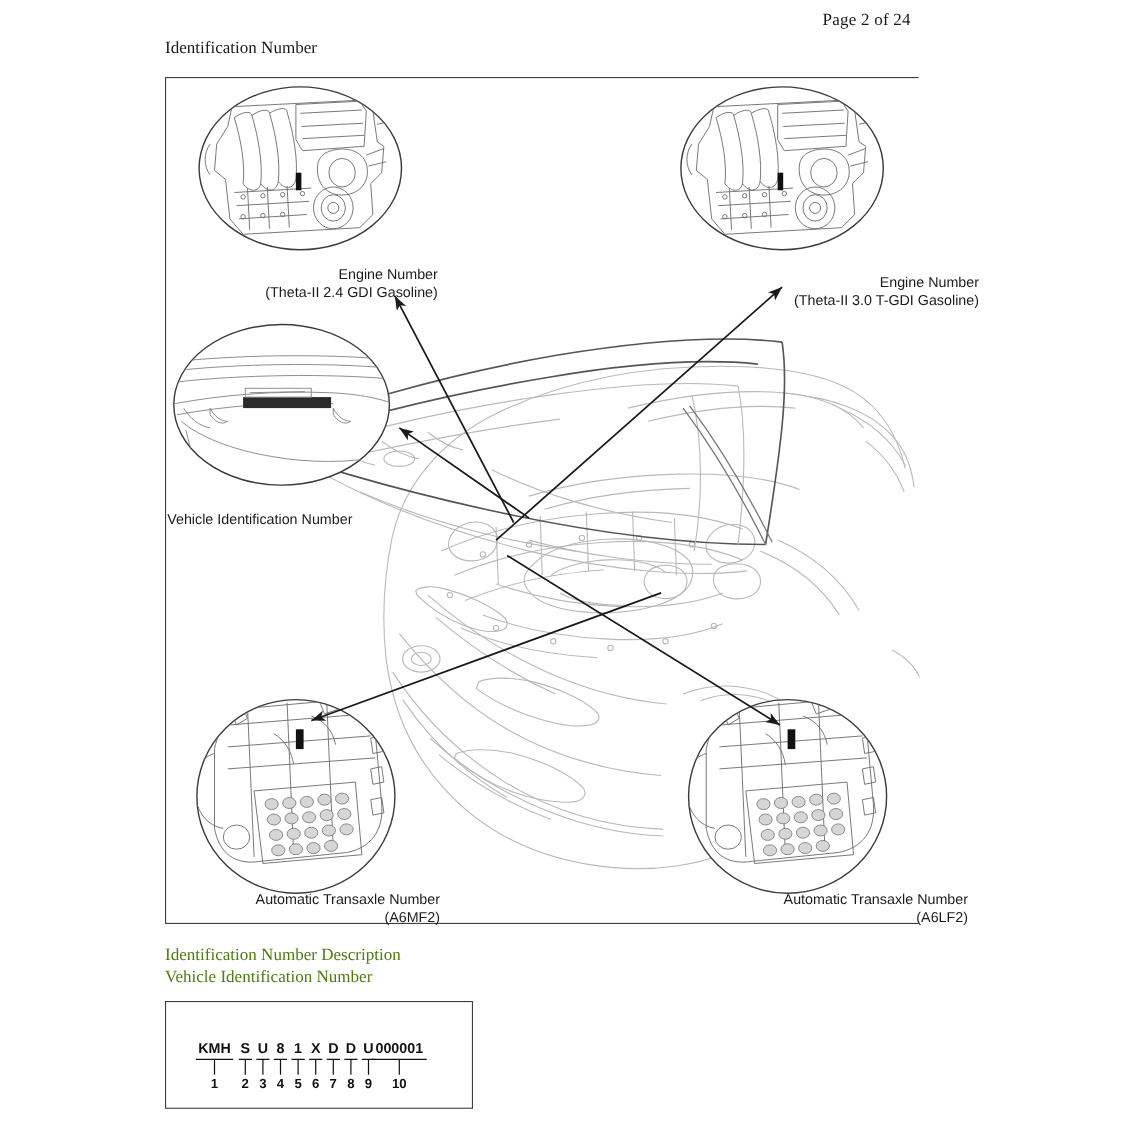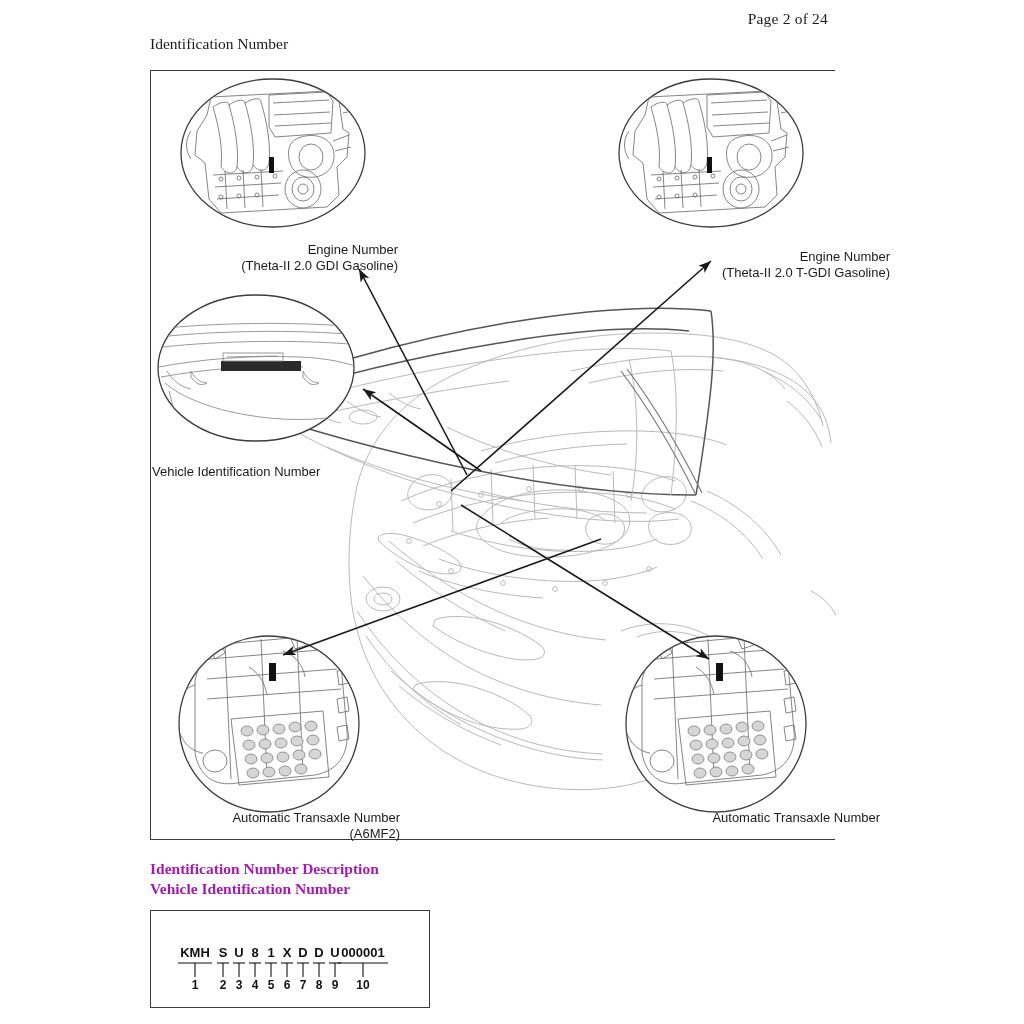--- a/index.html
+++ b/index.html
@@ -86,23 +86,22 @@
   .cap-vin       { left: 152px; top: 464px; width: 200px; text-align: left; }
   .cap-tx-left   { left: 150px; top: 810px; width: 250px; }
   .cap-tx-right  { left: 570px; top: 810px; width: 310px; }
 
   
   .desc-line {
     position: absolute;
     left: 150px;
     font-family: "Liberation Serif", serif;
     font-size: 15.5px;
-    color: #a21caf;
+    color: #4d7c0f;
     white-space: nowrap;
-    font-weight: bold;
   }
   .desc-1 { top: 860px; }
   .desc-2 { top: 880px; }
 
   
   .vin-box {
     position: absolute;
     left: 150px;
     top: 910px;
     width: 280px;
@@ -502,39 +501,40 @@
         <line x1="450" y1="468" x2="132" y2="584"></line>
 
         <line x1="310" y1="434" x2="558" y2="588"></line>
       </g>
 
     </svg>
   </div>
 
   <div class="callout-caption cap-eng-left">
     <div>Engine Number</div>
-    <div>(Theta-II 2.0 GDI Gasoline)</div>
+    <div>(Theta-II 2.4 GDI Gasoline)</div>
   </div>
 
   <div class="callout-caption cap-eng-right">
     <div>Engine Number</div>
-    <div>(Theta-II 2.0 T-GDI Gasoline)</div>
+    <div>(Theta-II 3.0 T-GDI Gasoline)</div>
   </div>
 
   <div class="callout-caption cap-vin">
     <div>Vehicle Identification Number</div>
   </div>
 
   <div class="callout-caption cap-tx-left">
     <div>Automatic Transaxle Number</div>
     <div>(A6MF2)</div>
   </div>
 
   <div class="callout-caption cap-tx-right">
     <div>Automatic Transaxle Number</div>
+    <div>(A6LF2)</div>
   </div>
 
   <div class="desc-line desc-1">Identification Number Description</div>
   <div class="desc-line desc-2">Vehicle Identification Number</div>
 
   <div class="vin-box">
     <svg class="vin-svg" id="vin-svg" viewBox="0 0 264 98" width="264" height="98">
         <text x="44" y="46" text-anchor="middle" font-family="&quot;Liberation Sans&quot;, sans-serif" font-size="13" font-weight="bold" fill="#111111">KMH</text>
         <line x1="27" x2="61" y1="52" y2="52" stroke="#111111" stroke-width="1.1"></line>
         <line x1="44" x2="44" y1="52" y2="66" stroke="#111111" stroke-width="1.1"></line>

